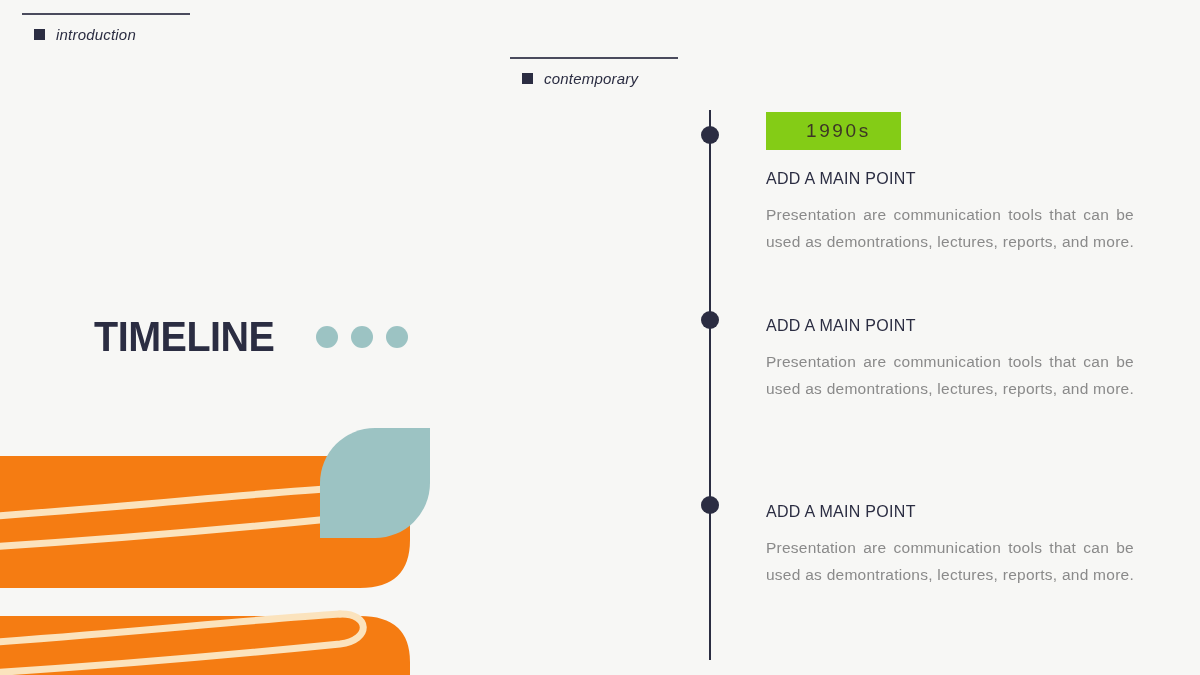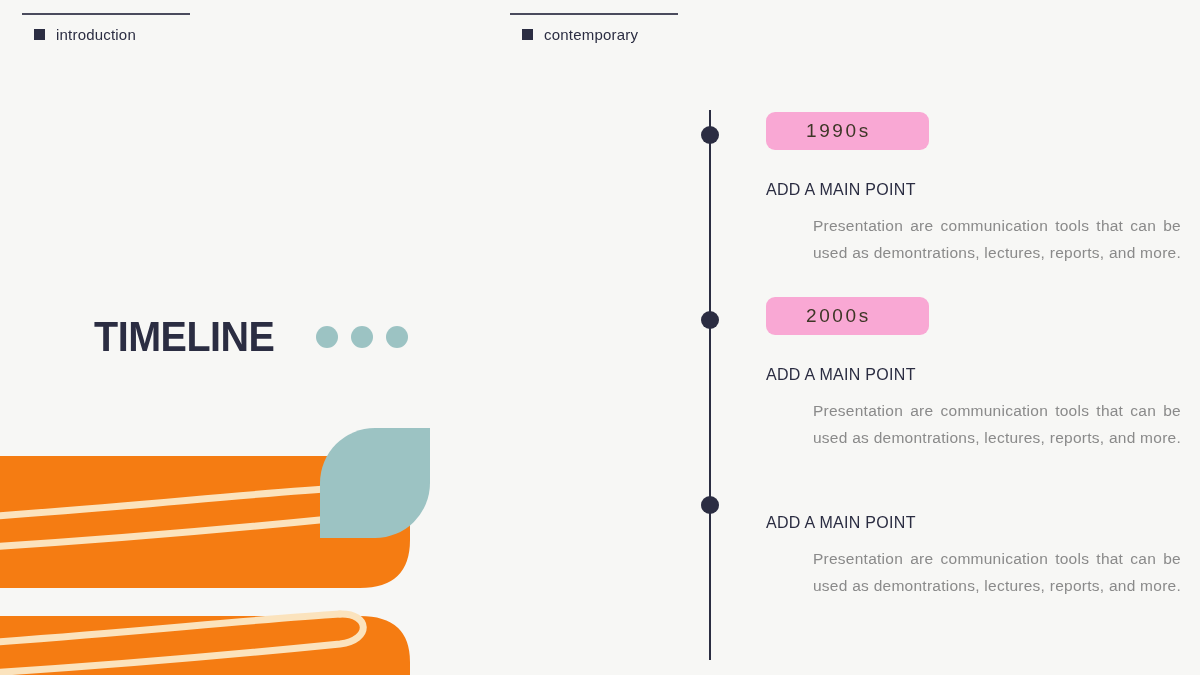--- a/index.html
+++ b/index.html
@@ -32,20 +32,21 @@
     left: 0;
     width: 1200px;
     height: 56px;
     z-index: 40;
   }
 
   .nav-item {
     position: absolute;
     top: 0;
     height: 56px;
+    font-style: italic;
   }
 
   .nav-rule {
     position: absolute;
     top: 13px;
     left: 0;
     height: 2px;
     background: #2b2d42;
     opacity: 0.85;
   }
@@ -163,52 +164,50 @@
   }
 
   .timeline-entry {
     position: absolute;
     left: 76px;
     width: 380px;
   }
 
   .entry-badge {
     display: inline-block;
-    background: #f9a8d4;
+    background: #84cc16;
     color: #3d3626;
     font-family: "Liberation Sans", sans-serif;
     font-size: 19px;
     font-weight: 400;
     letter-spacing: 2.6px;
-    padding: 9px 58px 10px 40px;
+    padding: 9px 30px 10px 40px;
     line-height: 1;
-    border-radius: 9px;
   }
 
   .entry-heading {
-    margin-top: 32px;
+    margin-top: 21px;
     font-family: "Liberation Sans", sans-serif;
     font-size: 16px;
     font-weight: 400;
     color: #2b2d42;
     letter-spacing: 0.3px;
     line-height: 1;
   }
 
   .entry-body {
     margin-top: 15px;
     width: 368px;
     font-family: "Liberation Sans", sans-serif;
     font-size: 15.5px;
     font-weight: 300;
     color: #8a8a8a;
     line-height: 1.72;
     text-align: justify;
     letter-spacing: 0.25px;
-    margin-left: 47px;
   }
   .entry-body::after {
     content: "";
     display: inline-block;
     width: 100%;
   }
 </style>
 </head>
 <body>
 
@@ -218,21 +217,21 @@
 
     <div class="nav-item" style="left:22px;width:190px;">
       <div class="nav-rule" style="width:168px;"></div>
       <div class="nav-row">
         <span class="nav-bullet"></span>
         <span class="nav-label">introduction</span>
       </div>
     </div>
 
 
-    <div class="nav-item" style="left:510px;width:190px;">
+    <div class="nav-item" style="left:510px;width:190px;margin-top:44px;">
       <div class="nav-rule" style="width:168px;"></div>
       <div class="nav-row">
         <span class="nav-bullet"></span>
         <span class="nav-label">contemporary</span>
       </div>
     </div>
 
 
 
   </div>
@@ -283,21 +282,20 @@
     <div class="timeline-dot" style="top:211px;"></div>
     <div class="timeline-dot" style="top:396px;"></div>
 
     <div class="timeline-entry" style="top:12px;">
       <div class="entry-badge">1990s</div>
       <div class="entry-heading">ADD A MAIN POINT</div>
       <div class="entry-body">Presentation are communication tools that can be used as demontrations, lectures, reports, and more.</div>
     </div>
 
     <div class="timeline-entry" style="top:197px;">
-      <div class="entry-badge">2000s</div>
       <div class="entry-heading">ADD A MAIN POINT</div>
       <div class="entry-body">Presentation are communication tools that can be used as demontrations, lectures, reports, and more.</div>
     </div>
 
     <div class="timeline-entry" style="top:383px;">
       <div class="entry-heading">ADD A MAIN POINT</div>
       <div class="entry-body">Presentation are communication tools that can be used as demontrations, lectures, reports, and more.</div>
     </div>
 
   </div>

